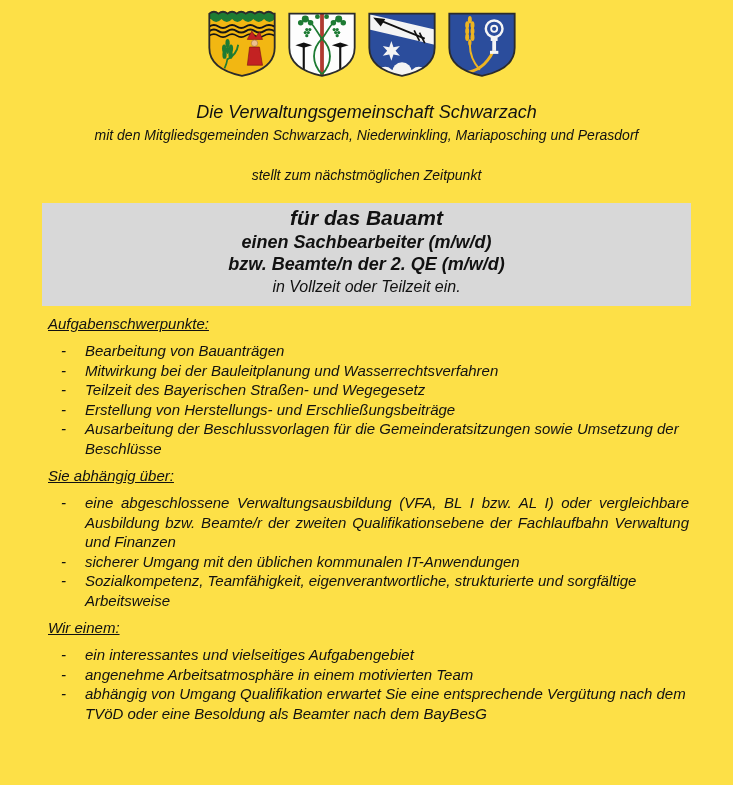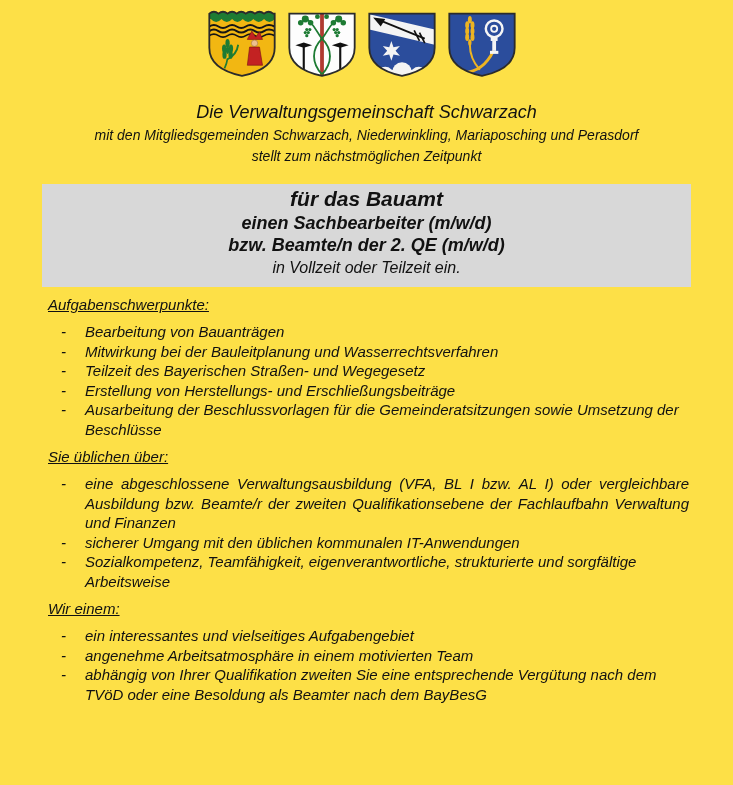--- a/index.html
+++ b/index.html
@@ -9,21 +9,21 @@
     position:relative;
     font-style:italic;
   }
   .crest-row{
     display:flex;justify-content:center;align-items:flex-start;gap:4px;
     padding-top:8px;transform:translateX(-5px);
   }
   .crest{width:76px;height:72px;flex:0 0 76px;}
   .org-line1{text-align:center;font-size:18px;line-height:23px;margin-top:21px;}
   .org-line2{text-align:center;font-size:14px;line-height:22px;}
-  .intro-line{text-align:center;font-size:14px;line-height:20px;}
+  .intro-line{text-align:center;font-size:14px;line-height:20px;margin-top:19px;}
   .banner{
     margin:18px 42px 0 42px;background:#d8d8d8;text-align:center;
     padding:1px 4px 10px 4px;
   }
   .banner-l1{font-size:21px;font-weight:bold;line-height:27px;}
   .banner-l2,.banner-l3{font-size:18px;font-weight:bold;line-height:22px;}
   .banner-l4{font-size:16px;line-height:19px;margin-top:2px;}
   .content{padding:0 44px 0 48px;}
   .section{margin-top:8px;}
   .section-heading{
@@ -199,21 +199,21 @@
             <span class="btext">Erstellung von Herstellungs- und Erschließungsbeiträge</span>
           </li>
         <li>
             <span class="dash">-</span>
             <span class="btext">Ausarbeitung der Beschlussvorlagen für die Gemeinderatsitzungen sowie Umsetzung der Beschlüsse</span>
           </li>
       </ul>
     </div>
 
     <div class="section">
-      <div class="section-heading">Sie üblichen über:</div>
+      <div class="section-heading">Sie abhängig über:</div>
       <ul class="bullets">
         <li class="justify">
             <span class="dash">-</span>
             <span class="btext">eine abgeschlossene Verwaltungsausbildung (VFA, BL I bzw. AL I) oder vergleichbare Ausbildung bzw. Beamte/r der zweiten Qualifikationsebene der Fachlaufbahn Verwaltung und Finanzen</span>
           </li>
         <li>
             <span class="dash">-</span>
             <span class="btext">sicherer Umgang mit den üblichen kommunalen IT-Anwendungen</span>
           </li>
         <li>
@@ -229,19 +229,19 @@
         <li>
             <span class="dash">-</span>
             <span class="btext">ein interessantes und vielseitiges Aufgabengebiet</span>
           </li>
         <li>
             <span class="dash">-</span>
             <span class="btext">angenehme Arbeitsatmosphäre in einem motivierten Team</span>
           </li>
         <li>
             <span class="dash">-</span>
-            <span class="btext">abhängig von Ihrer Qualifikation zweiten Sie eine entsprechende Vergütung nach dem TVöD oder eine Besoldung als Beamter nach dem BayBesG</span>
+            <span class="btext">abhängig von Umgang Qualifikation erwartet Sie eine entsprechende Vergütung nach dem TVöD oder eine Besoldung als Beamter nach dem BayBesG</span>
           </li>
       </ul>
     </div>
 
   </div>
 </div>
 
 </body></html>

